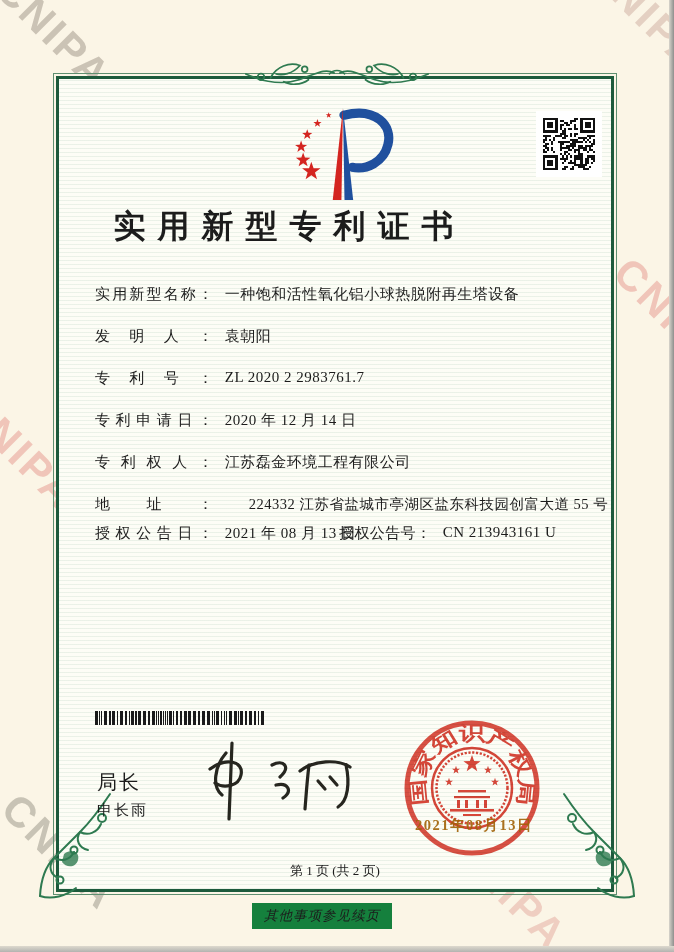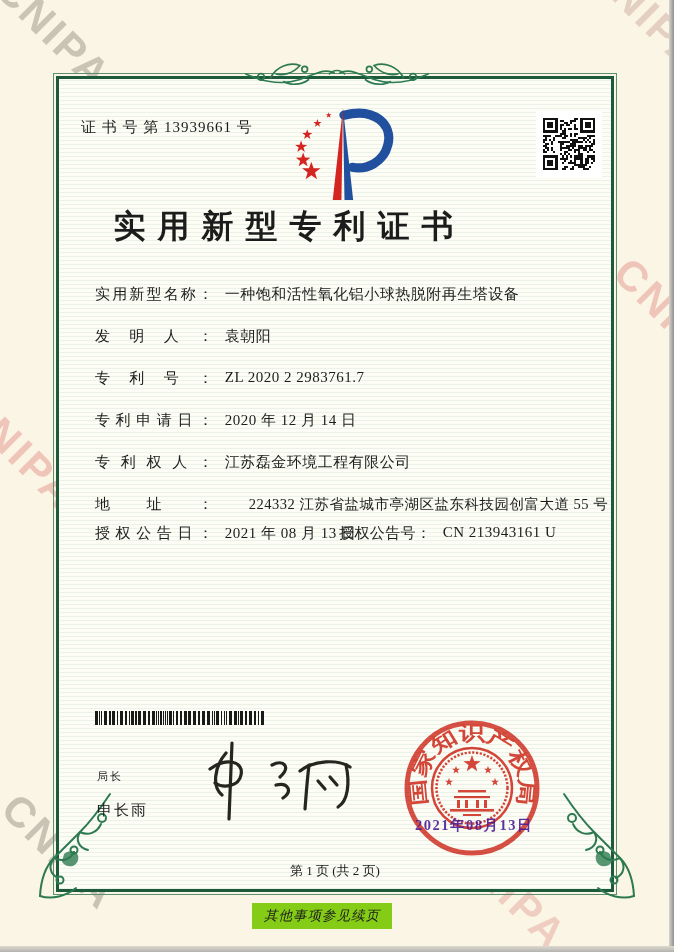--- a/index.html
+++ b/index.html
@@ -49,34 +49,34 @@
   .fvalue-sm{font-size:14.5px;margin-left:32px;}
   .pair2{position:absolute; left:232px; top:0;}
   .pair2 .flabel{width:92px;padding-left:12px;}
   .body-text{
     position:absolute; left:90px; top:552px; width:497px;
     font-size:14.6px; line-height:25px; text-align:justify;
     font-style:italic;
   }
   .body-text p{margin:0; text-indent:2em;}
   .barcode{position:absolute; left:95px; top:711px; width:172px; height:14px;}
-  .signer-title{position:absolute; left:97px; top:769px; font-size:11px;
+  .signer-title{position:absolute; left:97px; top:769px; font-size:20px;
     font-family:"Liberation Sans",sans-serif; letter-spacing:2px;}
   .signer-name{position:absolute; left:97px; top:801px; font-size:15px;
     font-family:"Liberation Sans",sans-serif; letter-spacing:2px;}
   .signature{position:absolute; left:196px; top:737px;}
   .seal{position:absolute; left:402px; top:718px; mix-blend-mode:multiply; opacity:.92;}
   .seal-date{
     position:absolute; left:398px; top:816px; width:152px; text-align:center;
-    color:#4c1d95; font-size:14.5px; letter-spacing:1.5px; font-weight:bold; opacity:.9;
+    color:#a16207; font-size:14.5px; letter-spacing:1.5px; font-weight:bold; opacity:.9;
   }
   .page-info{position:absolute; left:53px; top:862px; width:564px; text-align:center; font-size:13px;}
   .cont-note{
     position:absolute; left:322px; top:903px; transform:translateX(-50%);
-    background:#84cc16; padding:4px 12px; font-size:13.5px; font-style:italic; letter-spacing:1px;
+    background:#15803d; padding:4px 12px; font-size:13.5px; font-style:italic; letter-spacing:1px;
   }
   .ornament{position:absolute;}
 </style>
 </head>
 <body>
 
 <div class="page">
 
   <div class="wm" style="left:-18px; top:8px;   color:rgba(155,145,132,.5);">CNIPA</div>
   <div class="wm" style="left:575px; top:-10px; color:rgba(200,165,150,.45);">CNIPA</div>
@@ -127,21 +127,20 @@
       <path d="M50,42 C58,46 67,43 71,34 M50,42 C45,50 49,58 58,60"></path>
       <path d="M24,68 C32,72 40,70 44,62 M24,68 C18,76 20,84 28,88"></path>
       <path d="M10,106 C22,110 36,106 46,98"></path>
       <circle cx="72" cy="28" r="4"></circle>
         <circle cx="44" cy="60" r="3.5"></circle>
         <circle cx="30" cy="90" r="3.5"></circle>
     </g>
     <path d="M34,64 C42,58 50,62 48,70 C46,78 36,78 32,72 Z" fill="#2e7a50" opacity=".8"></path>
   </svg>
 
-  <div class="cert-no">证 书 号 第 13939661 号</div>
 
   <svg class="logo" width="104" height="98" viewBox="0 0 100 96">
     <defs>
       <path id="star" d="M0,-10 L2.35,-3.24 L9.51,-3.09 L3.8,1.24 L5.88,8.09 L0,4 L-5.88,8.09 L-3.8,1.24 L-9.51,-3.09 L-2.35,-3.24 Z"></path>
     </defs>
     <path d="M49,9 C80,1 97,19 92,38 C88,55 71,63 57,60" fill="none" stroke="#20509e" stroke-width="9" stroke-linecap="round"></path>
     <path d="M48,2 L38,92 L46.5,92 Z" fill="#d42520"></path>
     <path d="M48,2 L58,92 L49.5,92 Z" fill="#20509e"></path>
     <g fill="#d42520">
       <use href="#star" transform="translate(34,9) scale(0.3)"></use>

